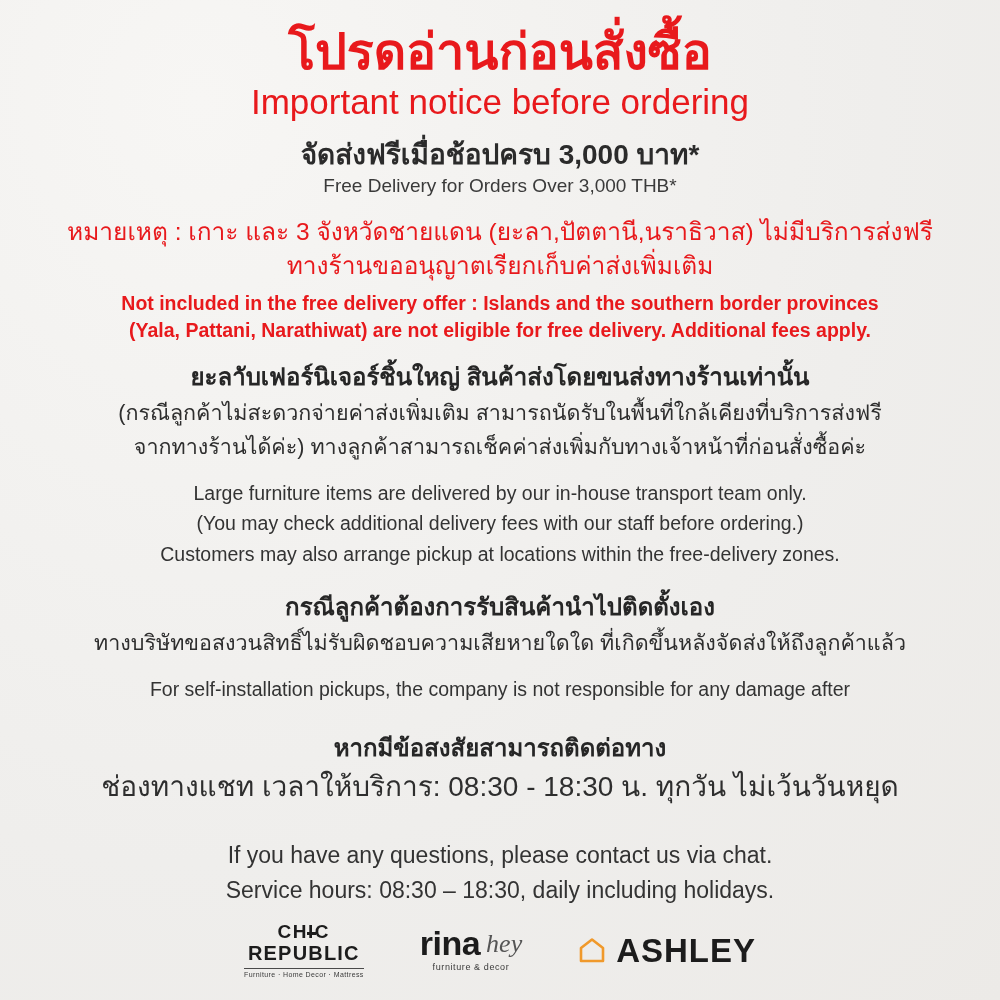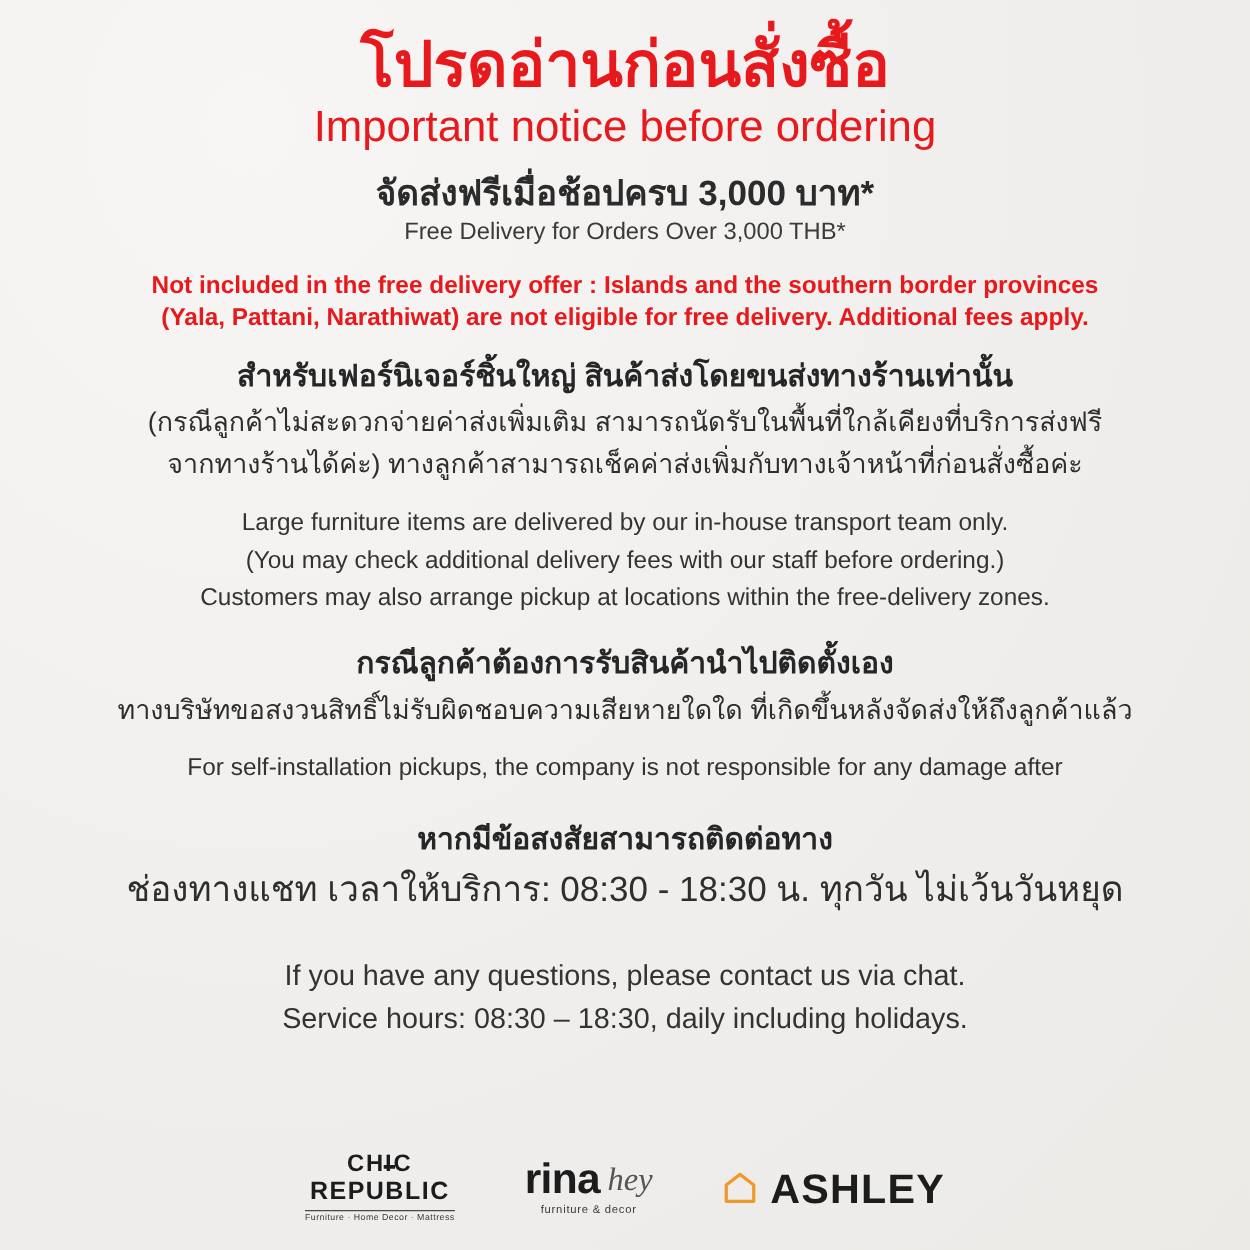--- a/index.html
+++ b/index.html
@@ -225,28 +225,32 @@
     <div class="title-th">โปรดอ่านก่อนสั่งซื้อ</div>
     <div class="title-en">Important notice before ordering</div>
   </div>
 
   <div class="center">
     <div class="free-th">จัดส่งฟรีเมื่อช้อปครบ 3,000 บาท*</div>
     <div class="free-en">Free Delivery for Orders Over 3,000 THB*</div>
   </div>
 
   <div class="center">
+    <div class="note-th">
+      <div>หมายเหตุ : เกาะ และ 3 จังหวัดชายแดน (ยะลา,ปัตตานี,นราธิวาส) ไม่มีบริการส่งฟรี</div>
+      <div>ทางร้านขออนุญาตเรียกเก็บค่าส่งเพิ่มเติม</div>
+    </div>
     <div class="note-en">
       <div>Not included in the free delivery offer : Islands and the southern border provinces</div>
       <div>(Yala, Pattani, Narathiwat) are not eligible for free delivery. Additional fees apply.</div>
     </div>
   </div>
 
   <div class="center">
-    <div class="sec-head-th">สำหรับเฟอร์นิเจอร์ชิ้นใหญ่ สินค้าส่งโดยขนส่งทางร้านเท่านั้น</div>
+    <div class="sec-head-th">ยะลาับเฟอร์นิเจอร์ชิ้นใหญ่ สินค้าส่งโดยขนส่งทางร้านเท่านั้น</div>
     <div class="sec-body-th">
       <div>(กรณีลูกค้าไม่สะดวกจ่ายค่าส่งเพิ่มเติม สามารถนัดรับในพื้นที่ใกล้เคียงที่บริการส่งฟรี</div>
       <div>จากทางร้านได้ค่ะ) ทางลูกค้าสามารถเช็คค่าส่งเพิ่มกับทางเจ้าหน้าที่ก่อนสั่งซื้อค่ะ</div>
     </div>
     <div class="gap-s"></div>
     <div class="sec-body-en">
       <div>Large furniture items are delivered by our in-house transport team only.</div>
       <div>(You may check additional delivery fees with our staff before ordering.)</div>
       <div>Customers may also arrange pickup at locations within the free-delivery zones.</div>
     </div>

